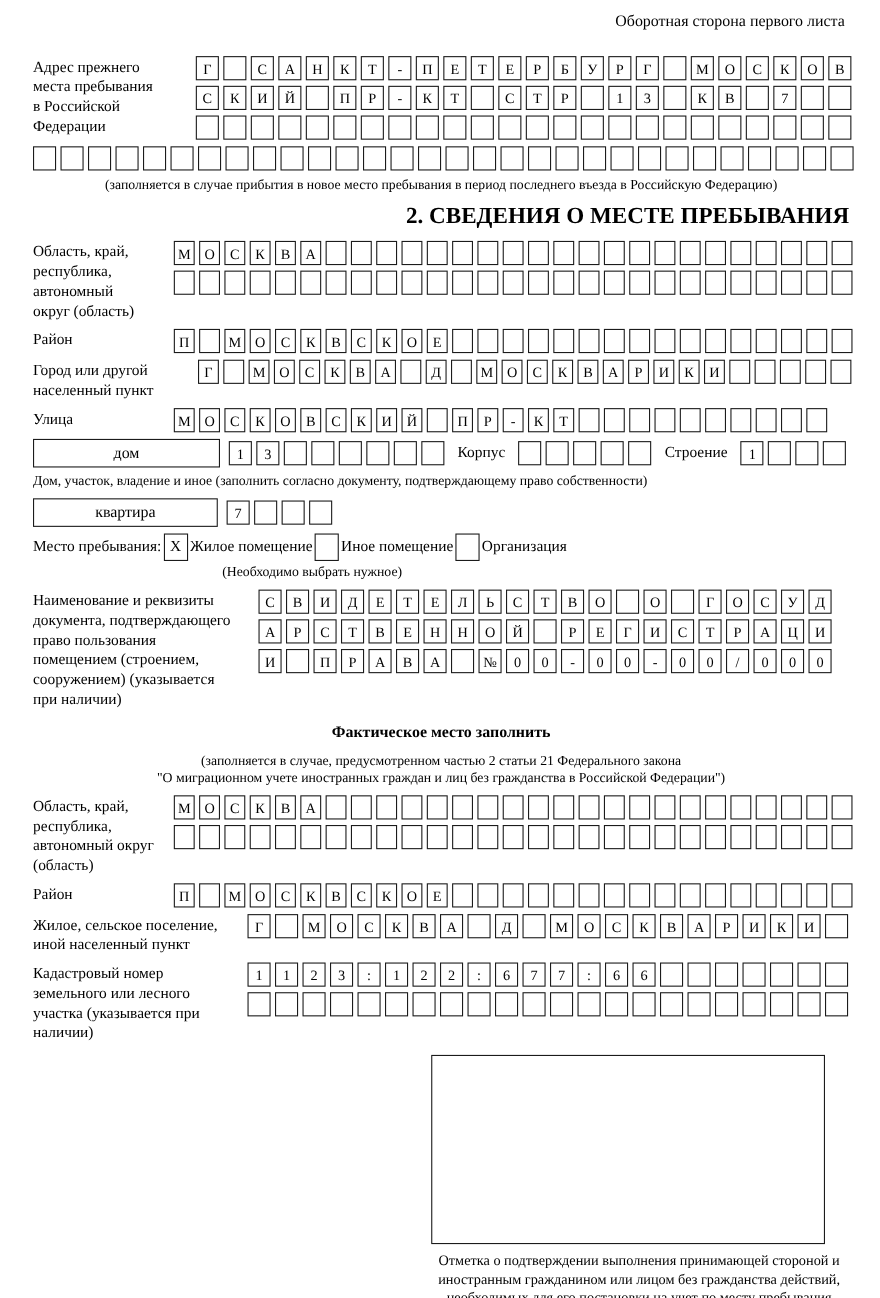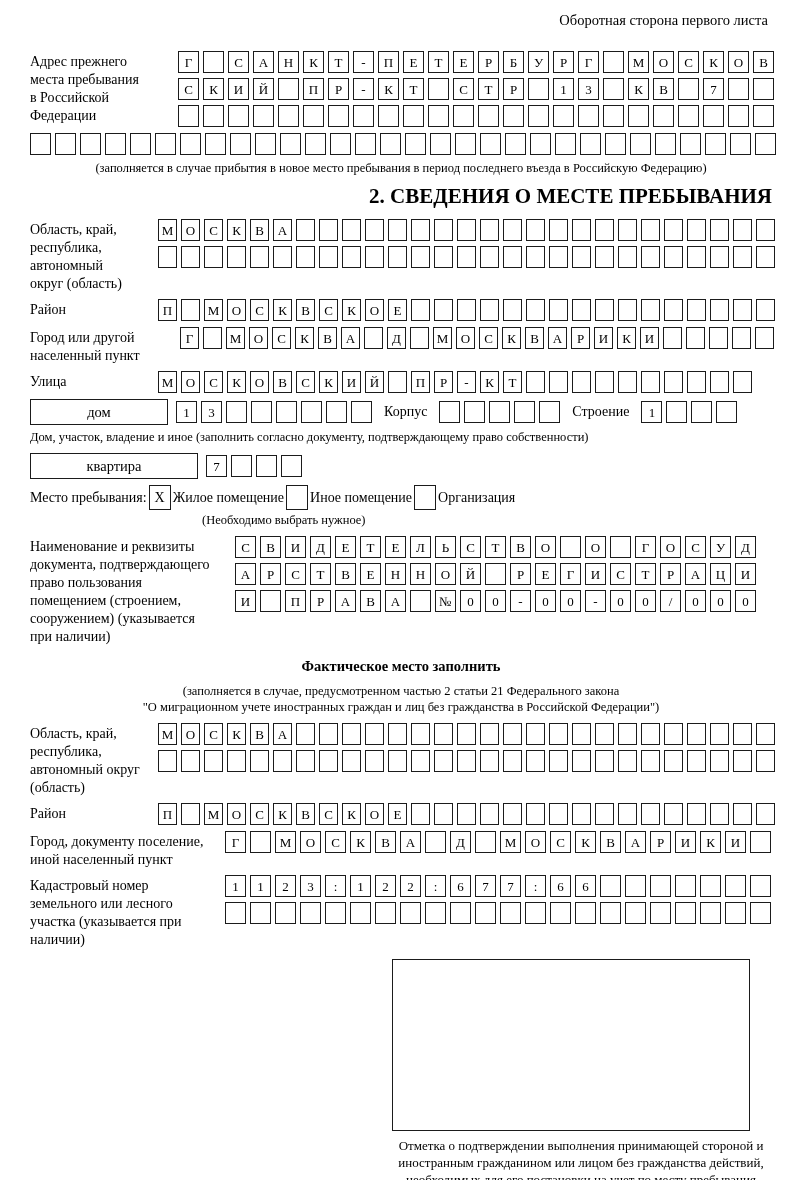--- a/index.html
+++ b/index.html
@@ -36,21 +36,21 @@
   .center { text-align:center; }
 
   .sec-title { text-align:right; font-weight:bold; font-size:21px; margin:8px 0 10px 0; }
   .sub-title { text-align:center; font-weight:bold; font-size:14.5px; margin:12px 0 8px 0; }
 
   .houserow { display:flex; align-items:center; column-gap:8px; margin-bottom:4px; }
   .widebox {
     box-sizing:border-box; border:1.6px solid #1b1b1b; height:26px;
     display:flex; align-items:center; justify-content:center; font-size:14.5px; flex:none;
   }
-  .bw170 { width:138px; } .bw205 { width:168px; }
+  .bw170 { width:170px; } .bw205 { width:168px; }
   .inline-label { font-size:14px; padding:0 4px; }
 
   .stayrow { display:flex; align-items:center; column-gap:2px; margin:6px 0 2px 0; font-size:14px; }
   .checkbox {
     flex:none; box-sizing:border-box; width:22px; height:25px;
     border:1.6px solid #1b1b1b; display:inline-flex;
     align-items:center; justify-content:center; font-size:14px;
   }
   .note { padding-left:172px; margin-top:2px; }
 
@@ -593,21 +593,21 @@
         <span class="cell"></span>
         <span class="cell"></span>
         <span class="cell"></span>
         <span class="cell"></span>
         <span class="cell"></span>
       </div>
   </div>
 
   <div class="field">
     <div class="f-label w195">
-      <span class="inner">Город, документу поселение, иной населенный пункт</span>
+      <span class="inner">Жилое, сельское поселение, иной населенный пункт</span>
     </div>
     <div class="boxrow mb0">
         <span class="cell">Г</span>
         <span class="cell"></span>
         <span class="cell">М</span>
         <span class="cell">О</span>
         <span class="cell">С</span>
         <span class="cell">К</span>
         <span class="cell">В</span>
         <span class="cell">А</span>

